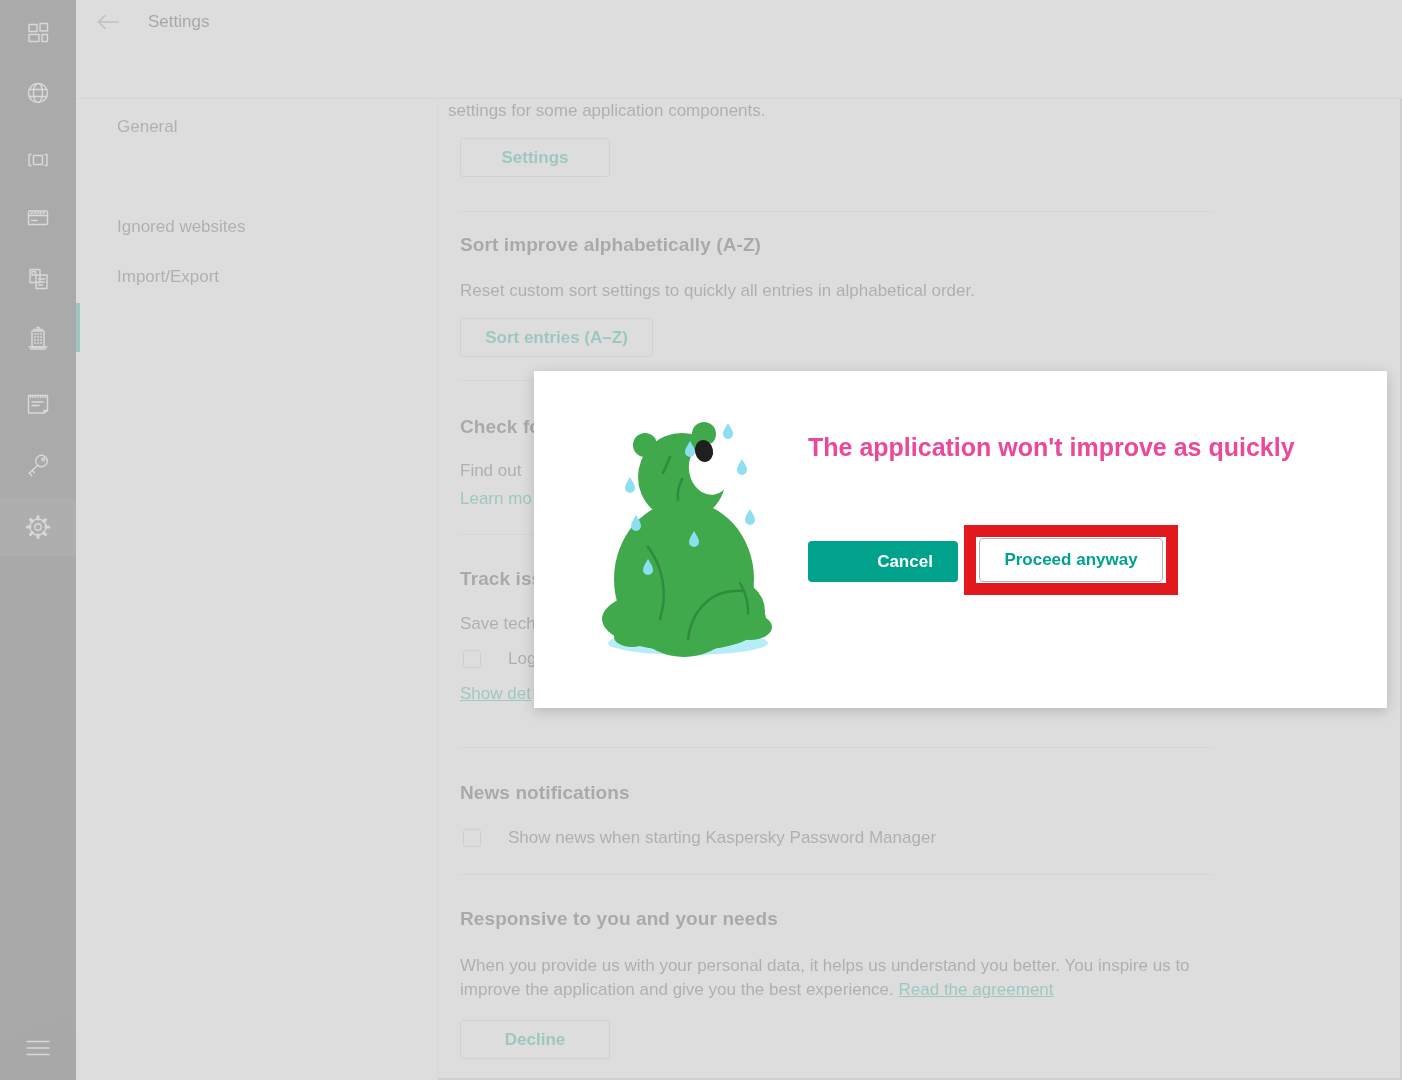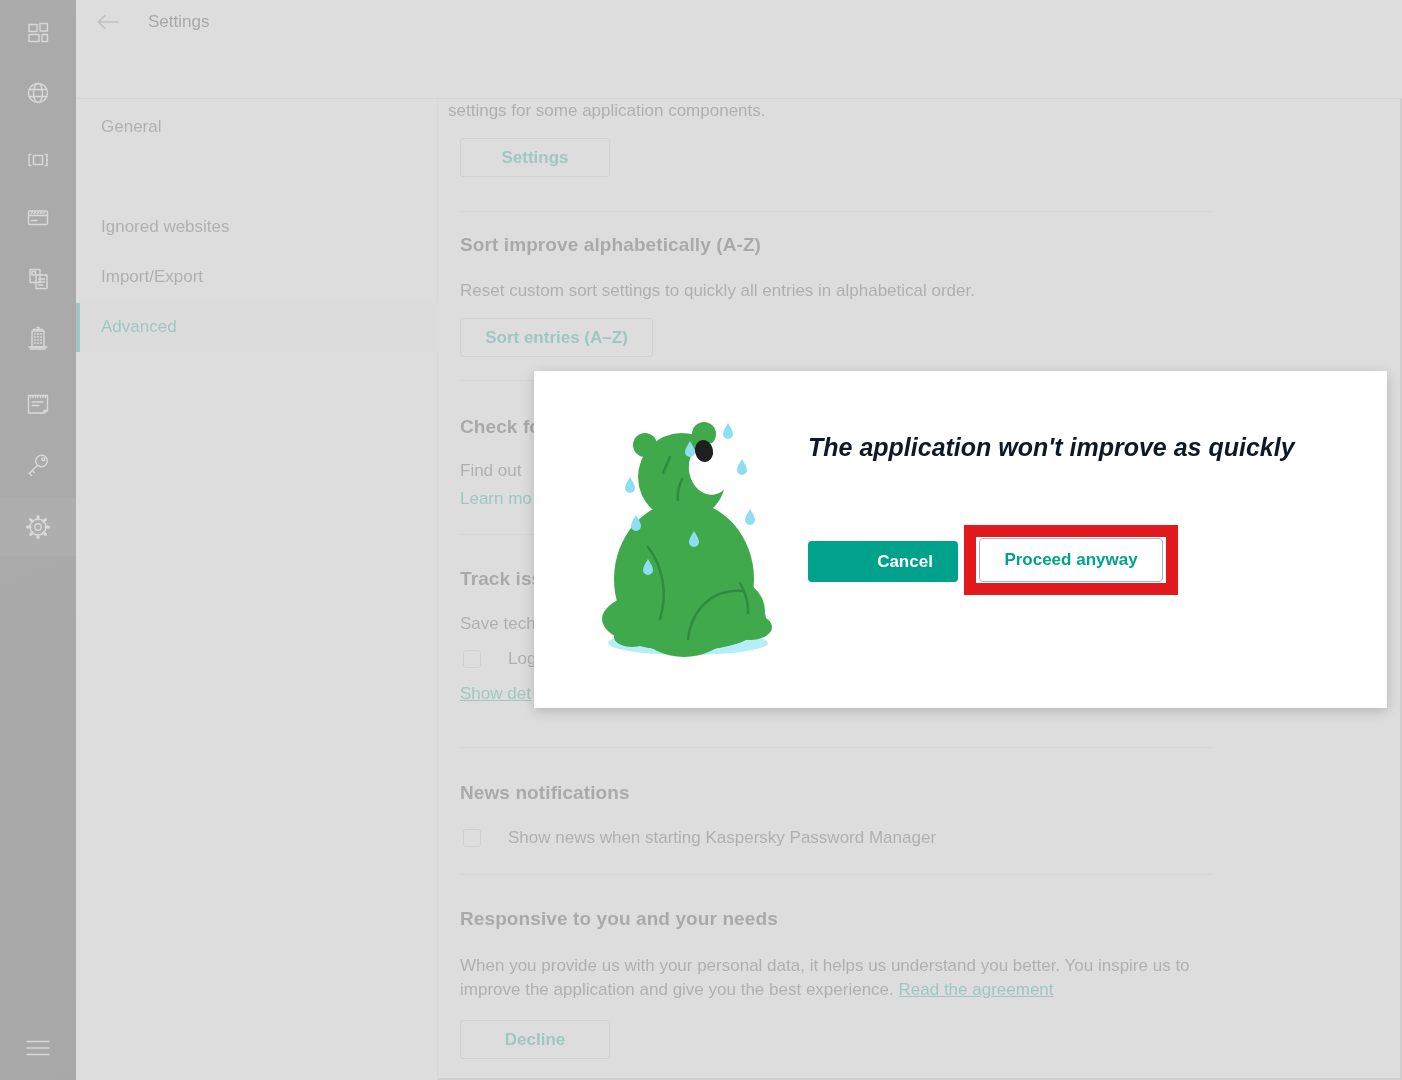--- a/index.html
+++ b/index.html
@@ -22,21 +22,21 @@
             background:#fff; border-bottom:1px solid #e0e0e0; }
   .back-btn { position:absolute; left:18px; top:8px; width:28px; height:28px; }
   .back-btn svg { width:28px; height:28px; stroke:#8a8a8a; fill:none; stroke-width:1.6;
                   stroke-linecap:round; stroke-linejoin:round; }
   .topbar-title { position:absolute; left:72px; top:12px; font-size:17px; color:#2a2a2a; }
 
   
   .nav { position:absolute; left:76px; top:99px; width:362px; height:981px;
          background:#fff; border-right:1px solid #ececec; }
   .nav-item { position:absolute; left:0; width:362px; height:50px; line-height:50px;
-              padding-left:25px; font-size:17px; color:#4c4c4c; cursor:pointer; }
+              padding-left:41px; font-size:17px; color:#4c4c4c; cursor:pointer; }
   .nav-item.active { color:#00a88e; background:#fbfbfb; }
   .nav-bar { position:absolute; left:0; top:204px; width:4px; height:49px; background:#00a88e; }
 
   
   .h-sec { font-size:19px; font-weight:600; color:#333; letter-spacing:.1px; }
   .p-sec { font-size:17px; color:#4a4a4a; }
   .teal-link { font-size:17px; color:#00a88e; text-decoration:none; cursor:pointer; }
   .teal-link.u { text-decoration:underline; }
   .divider { height:1px; background:#e4e4e4; width:752px; }
   .ghost-btn { display:flex; align-items:center; justify-content:center;
@@ -45,21 +45,21 @@
   .cbx { width:18px; height:18px; border:1.5px solid #c6c6c6; border-radius:3px; background:#fff; cursor:pointer; }
   .cbx-row { display:flex; align-items:center; gap:27px; }
   .cbx-row .p-sec { cursor:default; }
 
   
   .backdrop { position:absolute; inset:0; background:rgba(210,210,210,0.75); z-index:50; }
 
   
   .modal { position:absolute; left:534px; top:371px; width:853px; height:337px;
            background:#fff; z-index:60; box-shadow:0 3px 12px rgba(0,0,0,0.18); }
-  .modal-title { position:absolute; left:274px; top:62px; font-size:25px; font-weight:600; color:#0f172a;font-style:italic; }
+  .modal-title { position:absolute; left:274px; top:62px; font-size:25px; font-weight:600; color:#ec4899; }
   .modal-body { position:absolute; left:274px; top:104px; width:540px; font-size:17.5px;
                 line-height:24.5px; color:#333; }
   .btn-cancel { position:absolute; left:274px; top:170px; width:150px; height:41px;
                 background:#00a28c; color:#fff; border:none; border-radius:4px;
                 font-size:17px; font-weight:600; font-family:inherit; cursor:pointer;padding-left:44px; }
   .red-frame { position:absolute; left:430px; top:154px; width:214px; height:70px;
                border:12px solid #e2191d; display:flex; align-items:center; justify-content:center; }
   .btn-proceed { width:184px; height:44px; background:#fff; border:1px solid #b4b4b4;
                  border-radius:4px; font-size:17px; font-weight:600; color:#00a28c;
                  font-family:inherit; cursor:pointer; }
@@ -164,21 +164,20 @@
           <path d="M11,7.5 L4.5,14 L11,20.5"></path>
         </svg>
     </div>
     <div class="topbar-title">Settings</div>
   </header>
 
   <nav class="nav">
     <div class="nav-item" style="top:3px">General</div>
     <div class="nav-item" style="top:103px">Ignored websites</div>
     <div class="nav-item" style="top:153px">Import/Export</div>
-    <div class="nav-item active" style="top:203px">Advanced</div>
     <div class="nav-bar"></div>
   </nav>
 
   <main>
     <div class="abs p-sec" style="left:448px; top:101px">settings for some application components.</div>
     <div class="abs ghost-btn" style="left:460px; top:138px; width:150px; height:39px">Settings</div>
     <div class="abs divider" style="left:460px; top:211px"></div>
 
     <div class="abs h-sec" style="left:460px; top:234px">Sort improve alphabetically (A-Z)</div>
     <div class="abs p-sec" style="left:460px; top:281px">Reset custom sort settings to quickly all entries in alphabetical order.</div>

